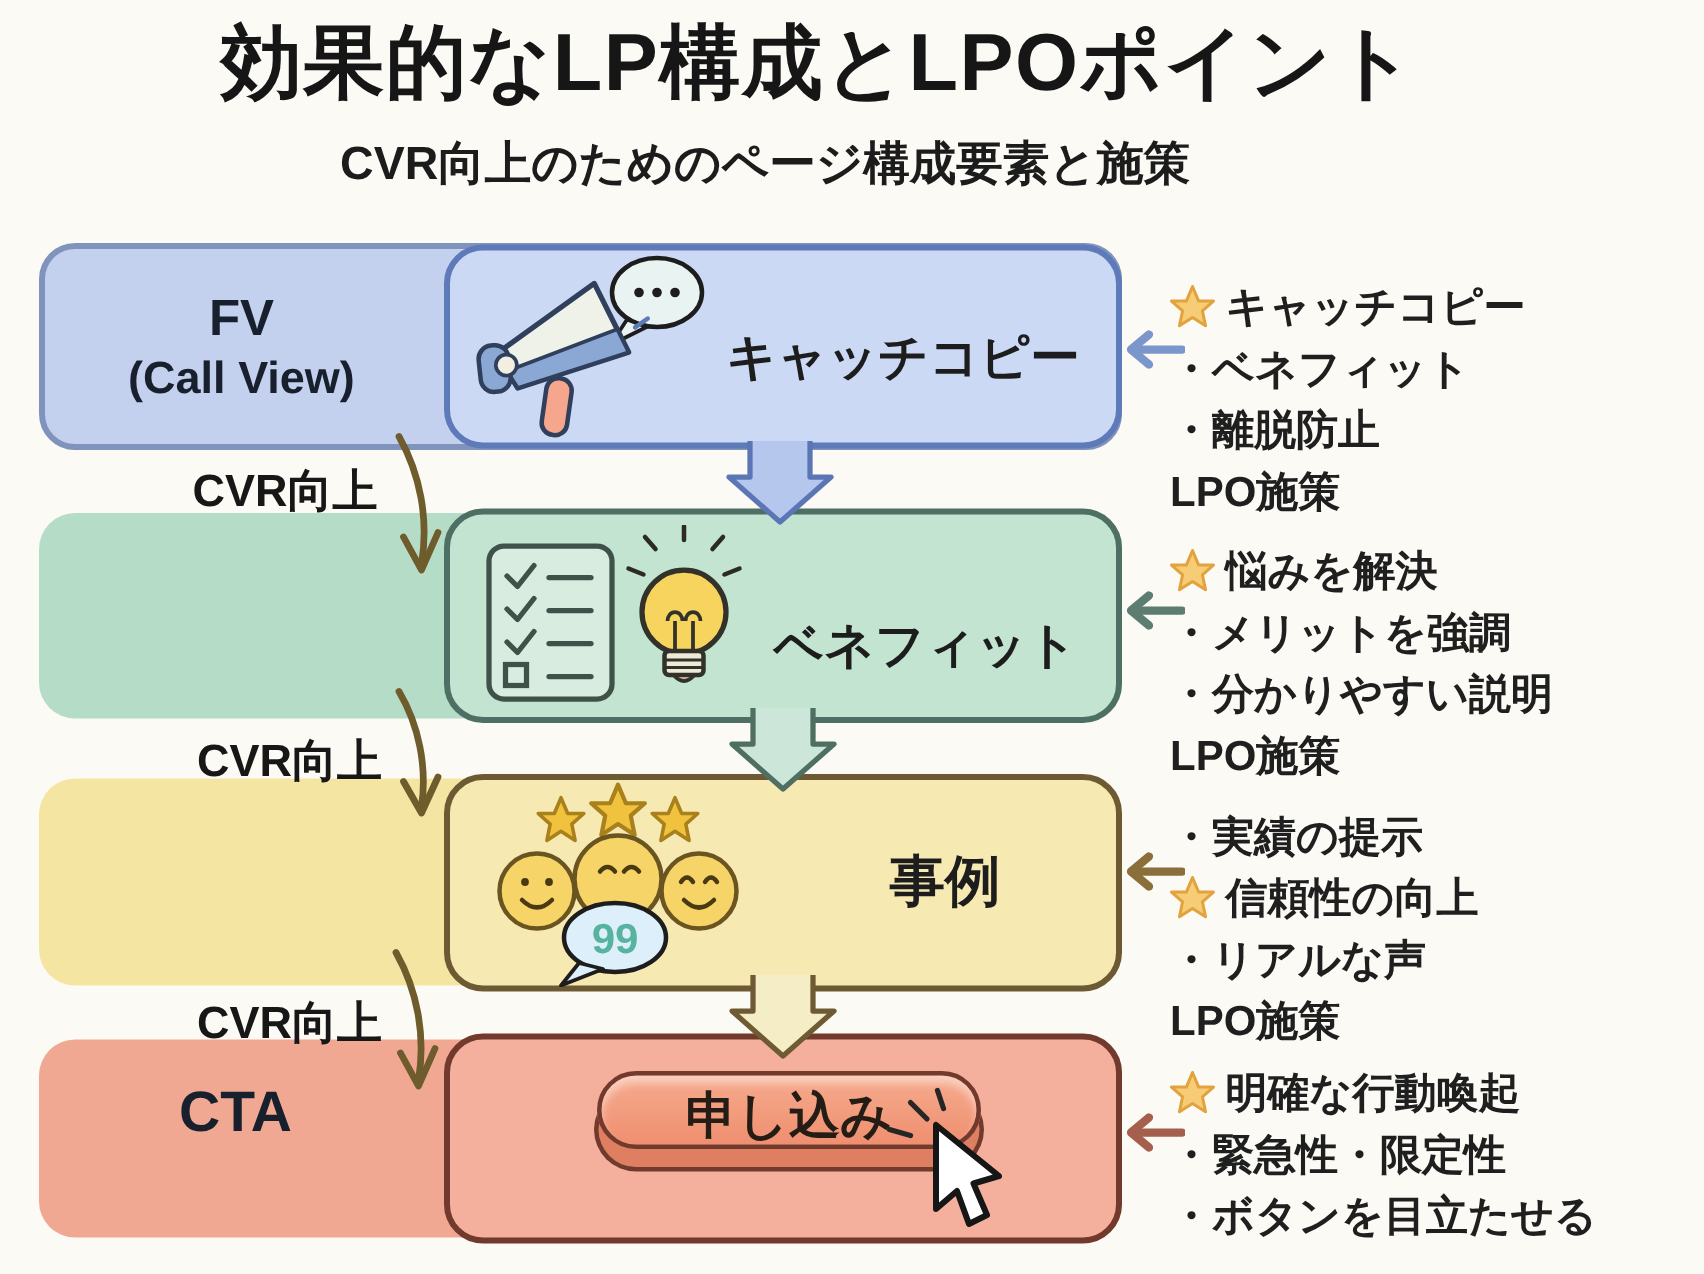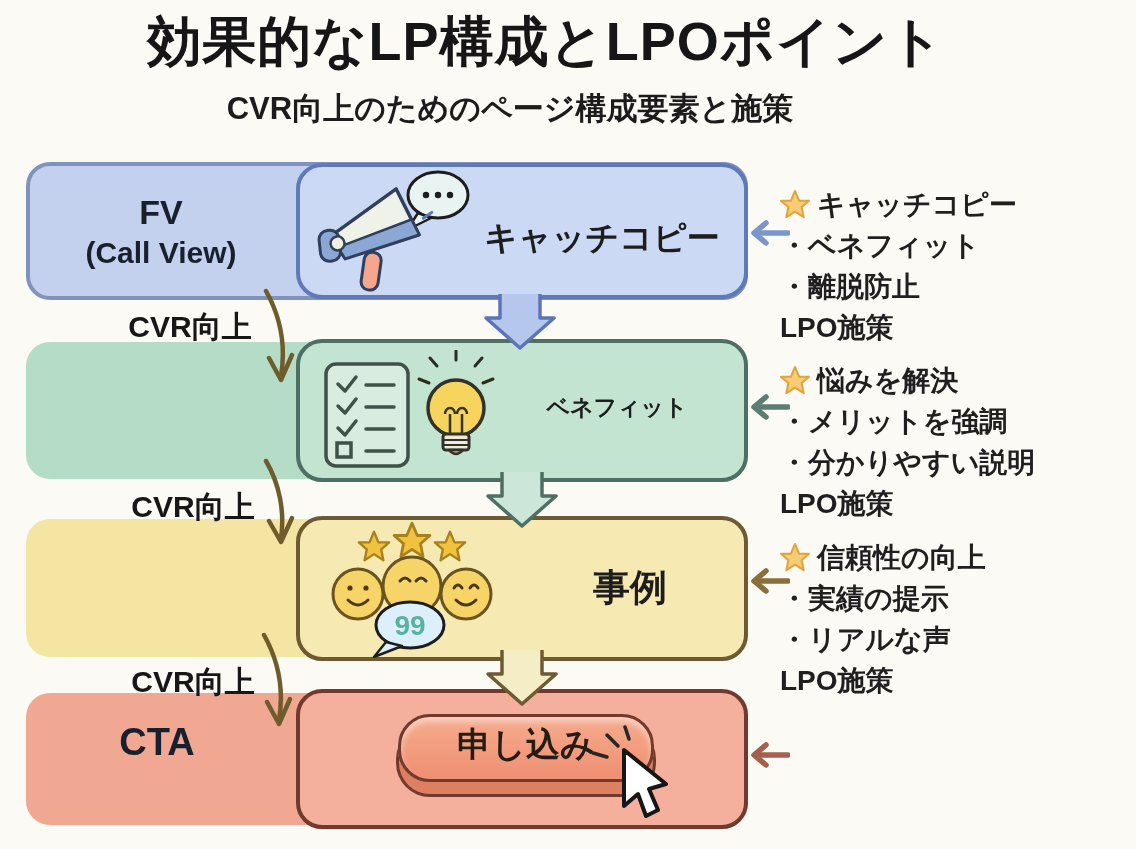--- a/index.html
+++ b/index.html
@@ -28,21 +28,21 @@
   .bl-line2{font-size:30px;margin-top:4px;}
   
   .box-label{font-weight:800;color:#1d1d1d;text-align:center;}
   
   .cvr{width:170px;text-align:center;font-size:30px;font-weight:800;color:#171717;}
   
   .rgroup{left:780px;width:352px;}
   .rline{font-size:28px;font-weight:800;line-height:41px;white-space:nowrap;color:#1f1f1f;}
   .rline .star-wrap{display:inline-block;vertical-align:-5px;margin-right:7px;}
   
-  .cta-btn{left:398px;top:714px;width:256px;height:68px;border-radius:32px;
+  .cta-btn{left:398px;top:714px;width:256px;height:52px;border-radius:32px;
            background:linear-gradient(#f6ab8e,#ef8f70);border:3px solid #713a2d;box-sizing:border-box;
            box-shadow:0 13px 0 -1px #df7f62,0 13px 0 2px #713a2d,inset 0 5px 6px rgba(255,255,255,.45);
            text-align:center;line-height:54px;font-size:34px;font-weight:800;color:#241c15;}
   svg{display:block;}
 </style>
 </head>
 <body>
 
 <div class="canvas">
 
@@ -102,21 +102,21 @@
           <path d="M67,33 L77,29"></path>
       </g>
       <circle cx="40" cy="58" r="28" fill="#f7d45e" stroke="#32322a" stroke-width="3.5"></circle>
       <path d="M29,64 a5,6 0 1 1 10,0 M41,64 a5,6 0 1 1 10,0" fill="none" stroke="#32322a" stroke-width="2.5"></path>
       <path d="M34,64 L34,84 M46,64 L46,84" stroke="#32322a" stroke-width="2.5"></path>
       <rect x="27" y="84" width="26" height="16" rx="3" fill="#efe9d8" stroke="#32322a" stroke-width="3"></rect>
       <path d="M27,90 L53,90 M27,95 L53,95" stroke="#32322a" stroke-width="2"></path>
       <path d="M33,100 q7,8 14,0 Z" fill="#caa59a" stroke="#32322a" stroke-width="2.5" stroke-linejoin="round"></path>
     </svg>
   </div>
-  <div class="abs box-label" style="left:492px;top:392px;width:250px;font-size:23px;">ベネフィット</div>
+  <div class="abs box-label" style="left:492px;top:408px;width:250px;font-size:33px;">ベネフィット</div>
 
   <div class="abs band band-case"></div>
   <div class="abs ibox ibox-case"></div>
   <div class="abs" style="left:322px;top:520px;">
     <svg width="182" height="138" viewBox="0 0 182 138">
       <g fill="#f0c23e" stroke="#a8801c" stroke-width="2.5" stroke-linejoin="round">
         <path transform="translate(52,27) scale(0.95)" d="M0,-16 L4.7,-4.9 L16,-4.9 L7.6,2.5 L9.9,14 L0,7.5 L-9.9,14 L-7.6,2.5 L-16,-4.9 L-4.7,-4.9 Z"></path>
         <path transform="translate(90,21) scale(1.12)" d="M0,-16 L4.7,-4.9 L16,-4.9 L7.6,2.5 L9.9,14 L0,7.5 L-9.9,14 L-7.6,2.5 L-16,-4.9 L-4.7,-4.9 Z"></path>
         <path transform="translate(128,27) scale(0.95)" d="M0,-16 L4.7,-4.9 L16,-4.9 L7.6,2.5 L9.9,14 L0,7.5 L-9.9,14 L-7.6,2.5 L-16,-4.9 L-4.7,-4.9 Z"></path>
       </g>
@@ -239,22 +239,29 @@
   <div class="abs rgroup" style="top:360px;">
     <div class="rline"><span class="star-wrap"><svg width="30" height="30" viewBox="0 0 30 30">
             <path transform="translate(15,16)" d="M0,-14 L4.1,-4.3 L14,-4.3 L6.6,2.2 L8.7,12.2 L0,6.6 L-8.7,12.2 L-6.6,2.2 L-14,-4.3 L-4.1,-4.3 Z" fill="#f6cd76" stroke="#e2a23e" stroke-width="2" stroke-linejoin="round"></path>
           </svg></span><span>悩みを解決</span></div>
     <div class="rline">・メリットを強調</div>
     <div class="rline">・分かりやすい説明</div>
     <div class="rline">LPO施策</div>
   </div>
 
   <div class="abs rgroup" style="top:537px;">
+    <div class="rline">・実績の提示</div>
     <div class="rline"><span class="star-wrap"><svg width="30" height="30" viewBox="0 0 30 30">
             <path transform="translate(15,16)" d="M0,-14 L4.1,-4.3 L14,-4.3 L6.6,2.2 L8.7,12.2 L0,6.6 L-8.7,12.2 L-6.6,2.2 L-14,-4.3 L-4.1,-4.3 Z" fill="#f6cd76" stroke="#e2a23e" stroke-width="2" stroke-linejoin="round"></path>
           </svg></span><span>信頼性の向上</span></div>
-    <div class="rline">・実績の提示</div>
     <div class="rline">・リアルな声</div>
     <div class="rline">LPO施策</div>
   </div>
 
+  <div class="abs rgroup" style="top:708px;">
+    <div class="rline"><span class="star-wrap"><svg width="30" height="30" viewBox="0 0 30 30">
+            <path transform="translate(15,16)" d="M0,-14 L4.1,-4.3 L14,-4.3 L6.6,2.2 L8.7,12.2 L0,6.6 L-8.7,12.2 L-6.6,2.2 L-14,-4.3 L-4.1,-4.3 Z" fill="#f6cd76" stroke="#e2a23e" stroke-width="2" stroke-linejoin="round"></path>
+          </svg></span><span>明確な行動喚起</span></div>
+    <div class="rline">・緊急性・限定性</div>
+    <div class="rline">・ボタンを目立たせる</div>
+  </div>
 
 </div>
 
 </body></html>

